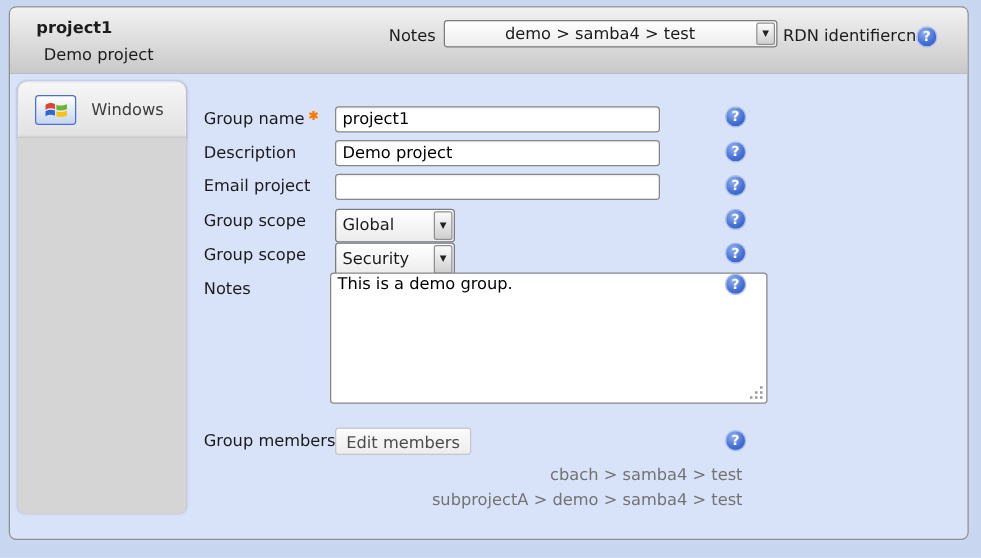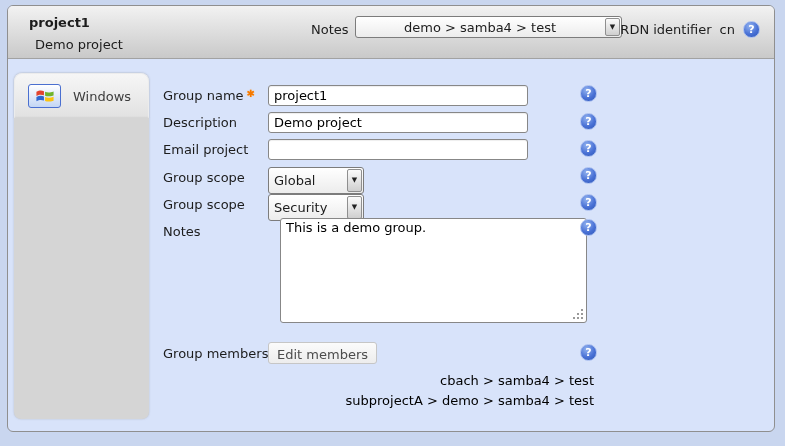--- a/index.html
+++ b/index.html
@@ -26,22 +26,22 @@
     background:linear-gradient(#f2f2f2,#c9c9c9);
     border-bottom:1px solid #a2a2a2;
     border-radius:5px 5px 0 0;
   }
   .title    { position:absolute; left:21px; top:9px;  font-weight:bold; }
   .subtitle { position:absolute; left:27px; top:31px; }
   .suffix-label { position:absolute; left:303px; top:16px; }
   .suffix-select { position:absolute; left:347px; top:10px; width:267px; height:22px; background:#fff; }
   .suffix-select .select-value { text-align:center; }
   .rdn-group {
-    position:absolute; right:14px; top:15px;
-    display:flex; align-items:center; gap:8px;
+    position:absolute; right:24px; top:15px;
+    display:flex; align-items:center; 
   }
 
   
   .select {
     display:flex; align-items:center;
     background:linear-gradient(#ffffff,#ececec);
     border:1px solid #7c7c7c;
     border-radius:3px;
     cursor:default;
   }
@@ -70,21 +70,20 @@
   .sidebar { position:absolute; left:6px; top:59px; width:135px; }
   .tab {
     height:45px;
     background:linear-gradient(#f6f6f6,#e1e1e1);
     border:1px solid #ececec; border-bottom:none;
     border-radius:8px 8px 0 0;
     box-shadow:0 0 2px rgba(110,110,110,.55);
     display:flex; align-items:center; gap:12px;
     padding-left:13px;
     cursor:pointer;
-    margin-top:8px;
   }
   .tab-label { color:#3d3d3d; }
   .side-body {
     height:301px;
     background:#d5d5d5;
     border-radius:0 0 7px 7px;
     box-shadow:0 0 2px rgba(130,130,130,.4);
   }
   .winicon {
     width:33px; height:24px;
@@ -100,21 +99,21 @@
     text-shadow:0 0 1px #ffb35c;
   }
   .tinput {
     position:absolute; left:260px; width:260px; height:21px;
     border:1px solid #878787; border-radius:3px;
     padding:1px 5px; font:13px "DejaVu Sans","Liberation Sans",sans-serif;
     background:#fff; color:#000;
     box-shadow:inset 0 1px 1px rgba(0,0,0,.07);
   }
   .sel-abs { position:absolute; left:260px; width:96px; height:27px; }
-  .textarea-wrap { position:absolute; left:272px; top:212px; width:307px; height:105px; }
+  .textarea-wrap { position:absolute; left:256px; top:212px; width:350px; height:105px; }
   .textarea-wrap textarea {
     width:100%; height:100%; resize:none;
     border:1px solid #878787; border-radius:3px;
     padding:1px 5px; font:13px "DejaVu Sans","Liberation Sans",sans-serif;
     background:#fff; color:#000; overflow:hidden;
   }
   .grip {
     position:absolute; right:4px; bottom:4px; width:2px; height:2px;
     background:#9a9a9a; cursor:nwse-resize;
     box-shadow:-4px 0 0 #9a9a9a, -8px 0 0 #9a9a9a,
@@ -123,21 +122,21 @@
   }
   .btn {
     position:absolute; left:260px; top:336px; height:22px;
     background:linear-gradient(#fbfbfb,#ededed);
     border:1px solid #c6c6c6; border-radius:3px;
     padding:4px 8px; font:13px "DejaVu Sans","Liberation Sans",sans-serif;
     color:#4c4c4c; cursor:pointer;
   }
   .members {
     position:absolute; top:365px; right:180px;
-    text-align:right; line-height:20px; color:#000000;
+    text-align:right; line-height:20px; color:#737373;
   }
 </style>
 </head>
 <body>
 
 <div class="window">
 
   <div class="header">
     <div class="title">project1</div>
     <div class="subtitle">Demo project</div>

